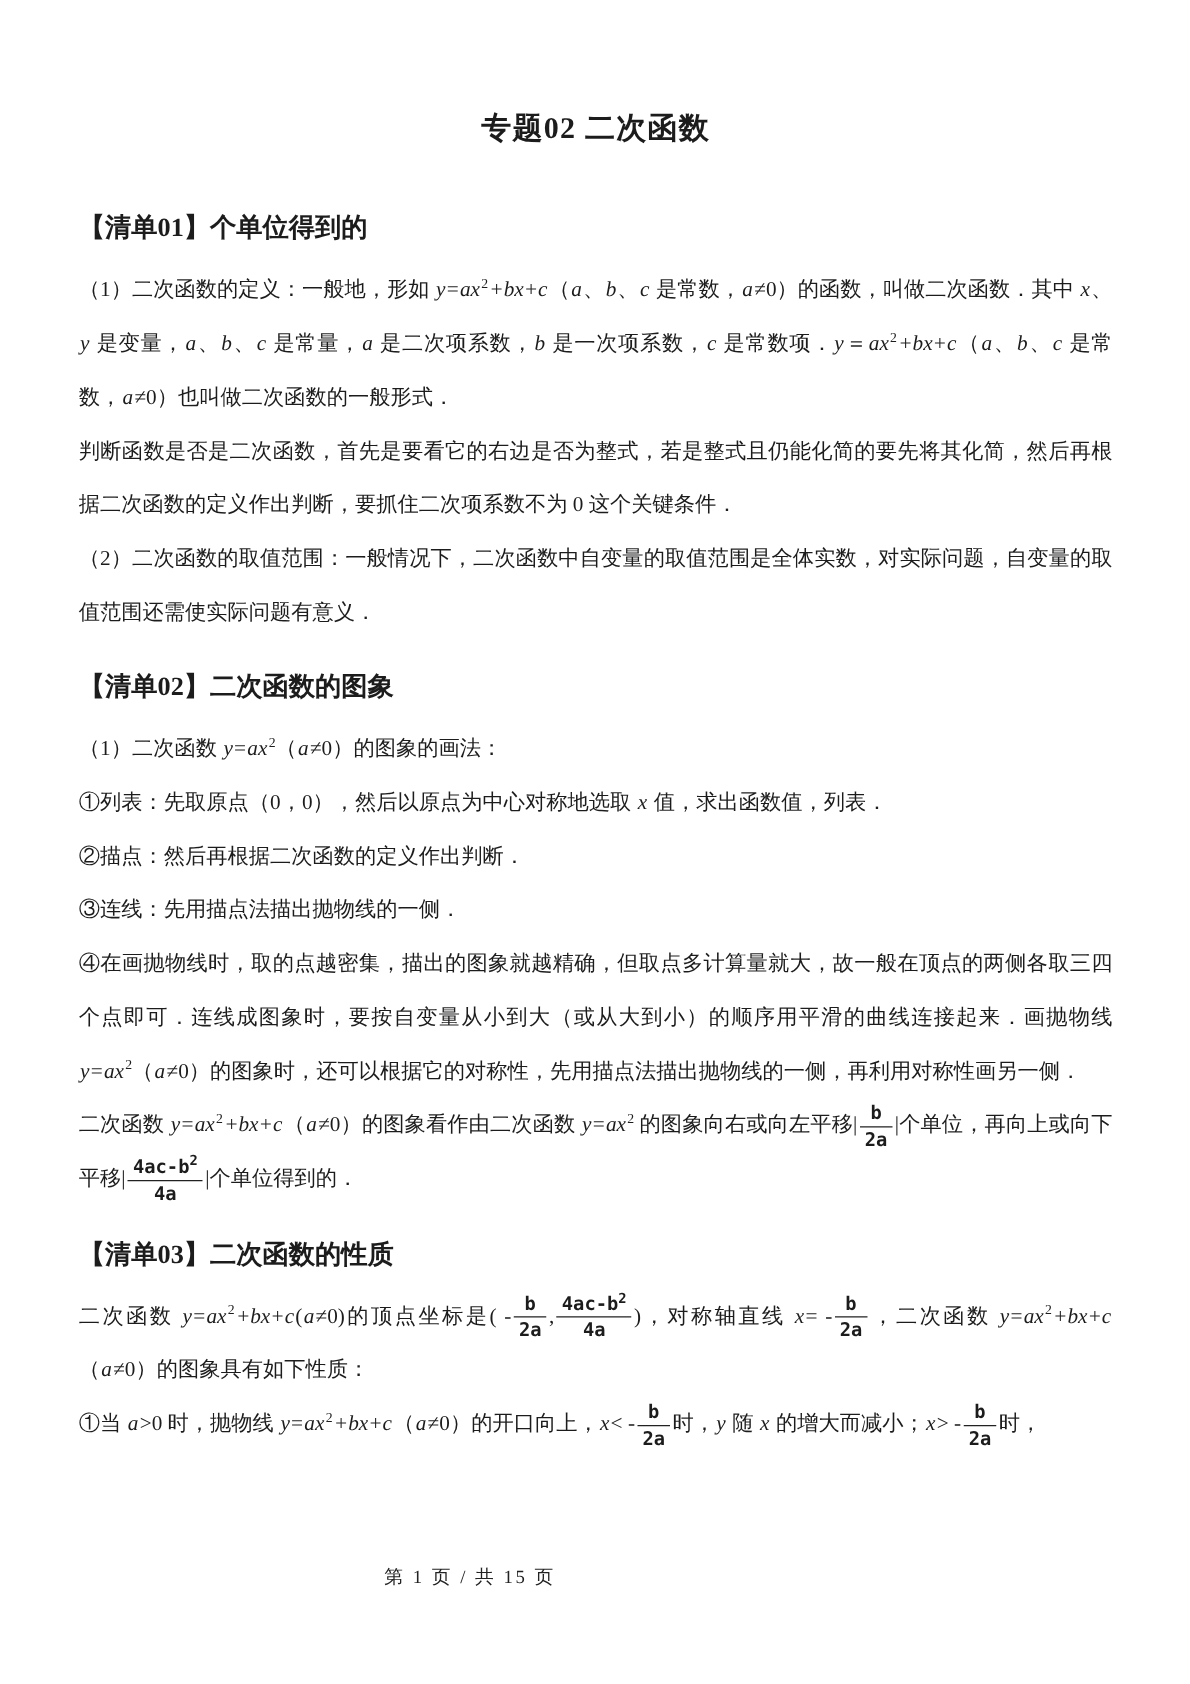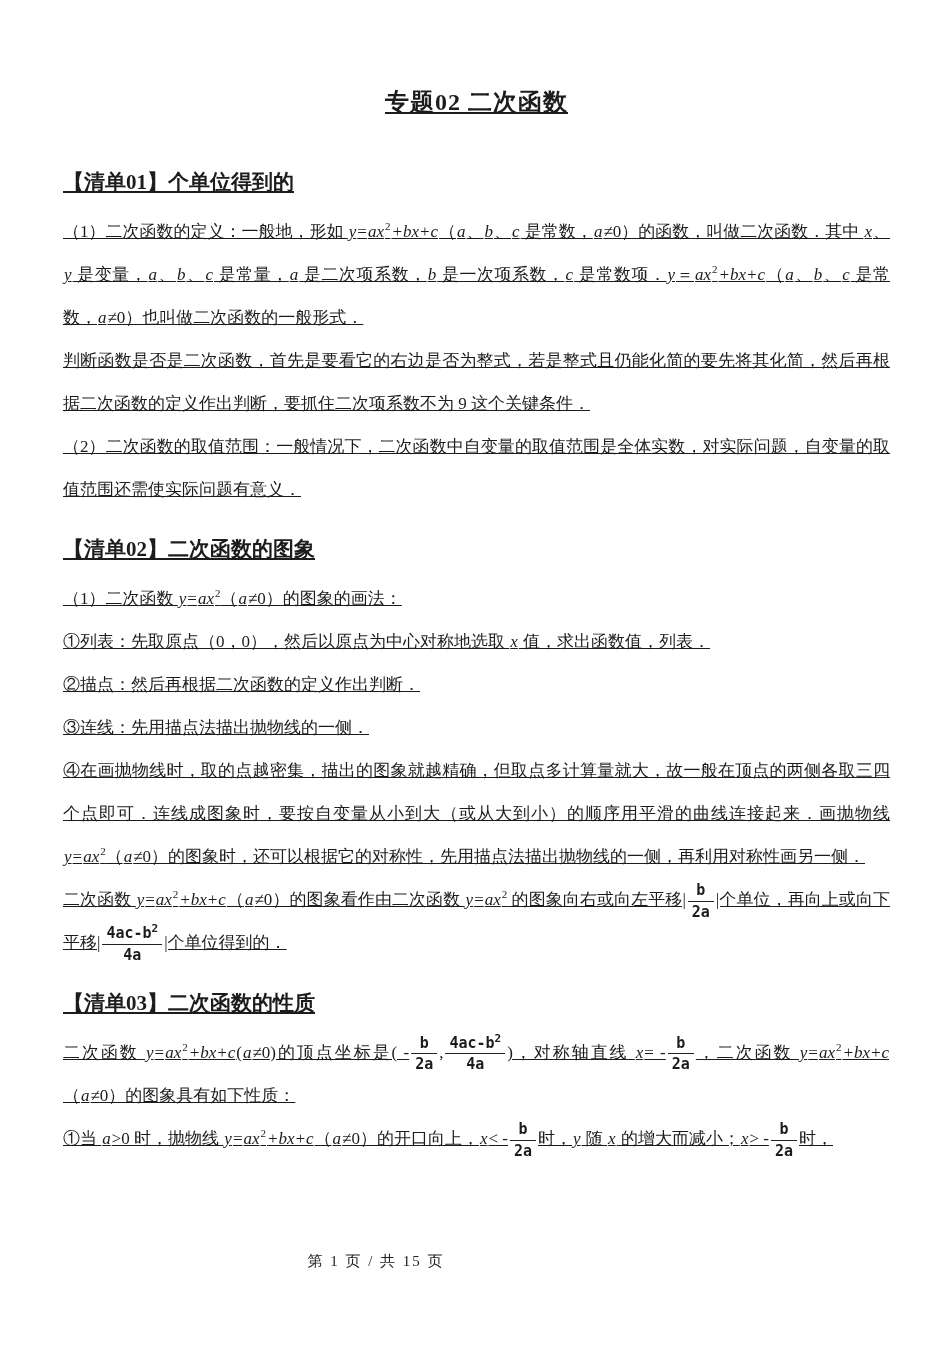--- a/index.html
+++ b/index.html
@@ -8,21 +8,20 @@
     font-family: "Liberation Serif", "DejaVu Serif", serif;
     color: #1c1c1c;
     position: relative;
     overflow: hidden;
   }
   .page {
     box-sizing: border-box;
     width: 952px; height: 1347px;
     padding: 86px 62px 0 63px;
     position: relative;
-    text-decoration: underline;
   }
   .doc-title {
     margin: 0 0 50px 0;
     text-align: center;
     font-size: 24px;
     font-weight: bold;
     letter-spacing: 1px;
   }
   .section-heading {
     margin: 24px 0 14px 0;
@@ -76,21 +75,21 @@
   }
 </style>
 </head>
 <body>
 
 <div class="page">
   <h1 class="doc-title">专题02 二次函数</h1>
   <div>
       <h2 class="section-heading">【清单01】个单位得到的</h2>
       <p class="para">（1）二次函数的定义：一般地，形如 <i class="m">y</i>=<i class="m">ax</i><sup>2</sup><i class="m">+bx+c</i>（<i class="m">a</i>、<i class="m">b</i>、<i class="m">c</i> 是常数，<i class="m">a</i>≠0）的函数，叫做二次函数．其中 <i class="m">x</i>、<i class="m">y</i> 是变量，<i class="m">a</i>、<i class="m">b</i>、<i class="m">c</i> 是常量，<i class="m">a</i> 是二次项系数，<i class="m">b</i> 是一次项系数，<i class="m">c</i> 是常数项．<i class="m">y</i>＝<i class="m">ax</i><sup>2</sup><i class="m">+bx+c</i>（<i class="m">a</i>、<i class="m">b</i>、<i class="m">c</i> 是常数，<i class="m">a</i>≠0）也叫做二次函数的一般形式．</p>
-      <p class="para">判断函数是否是二次函数，首先是要看它的右边是否为整式，若是整式且仍能化简的要先将其化简，然后再根据二次函数的定义作出判断，要抓住二次项系数不为 9 这个关键条件．</p>
+      <p class="para">判断函数是否是二次函数，首先是要看它的右边是否为整式，若是整式且仍能化简的要先将其化简，然后再根据二次函数的定义作出判断，要抓住二次项系数不为 0 这个关键条件．</p>
       <p class="para">（2）二次函数的取值范围：一般情况下，二次函数中自变量的取值范围是全体实数，对实际问题，自变量的取值范围还需使实际问题有意义．</p>
       <h2 class="section-heading">【清单02】二次函数的图象</h2>
       <p class="para">（1）二次函数 <i class="m">y</i>=<i class="m">ax</i><sup>2</sup>（<i class="m">a</i>≠0）的图象的画法：</p>
       <p class="para">①列表：先取原点（0，0），然后以原点为中心对称地选取 <i class="m">x</i> 值，求出函数值，列表．</p>
       <p class="para">②描点：然后再根据二次函数的定义作出判断．</p>
       <p class="para">③连线：先用描点法描出抛物线的一侧．</p>
       <p class="para">④在画抛物线时，取的点越密集，描出的图象就越精确，但取点多计算量就大，故一般在顶点的两侧各取三四个点即可．连线成图象时，要按自变量从小到大（或从大到小）的顺序用平滑的曲线连接起来．画抛物线 <i class="m">y</i>=<i class="m">ax</i><sup>2</sup>（<i class="m">a</i>≠0）的图象时，还可以根据它的对称性，先用描点法描出抛物线的一侧，再利用对称性画另一侧．</p>
       <p class="para">二次函数 <i class="m">y</i>=<i class="m">ax</i><sup>2</sup><i class="m">+bx+c</i>（<i class="m">a</i>≠0）的图象看作由二次函数 <i class="m">y</i>=<i class="m">ax</i><sup>2</sup> 的图象向右或向左平移|<span class="frac"><span class="num">b</span><span class="den">2a</span></span>|个单位，再向上或向下平移|<span class="frac"><span class="num">4ac-b<sup>2</sup></span><span class="den">4a</span></span>|个单位得到的．</p>
       <h2 class="section-heading">【清单03】二次函数的性质</h2>
       <p class="para">二次函数 <i class="m">y</i>=<i class="m">ax</i><sup>2</sup><i class="m">+bx+c</i>(<i class="m">a</i>≠0)的顶点坐标是( -<span class="frac"><span class="num">b</span><span class="den">2a</span></span>,<span class="frac"><span class="num">4ac-b<sup>2</sup></span><span class="den">4a</span></span>)，对称轴直线 <i class="m">x</i>= -<span class="frac"><span class="num">b</span><span class="den">2a</span></span>，二次函数 <i class="m">y</i>=<i class="m">ax</i><sup>2</sup><i class="m">+bx+c</i>（<i class="m">a</i>≠0）的图象具有如下性质：</p>

